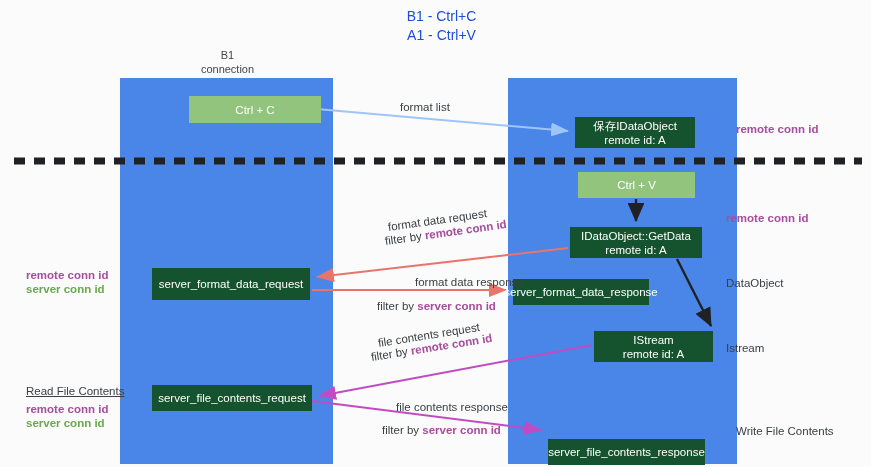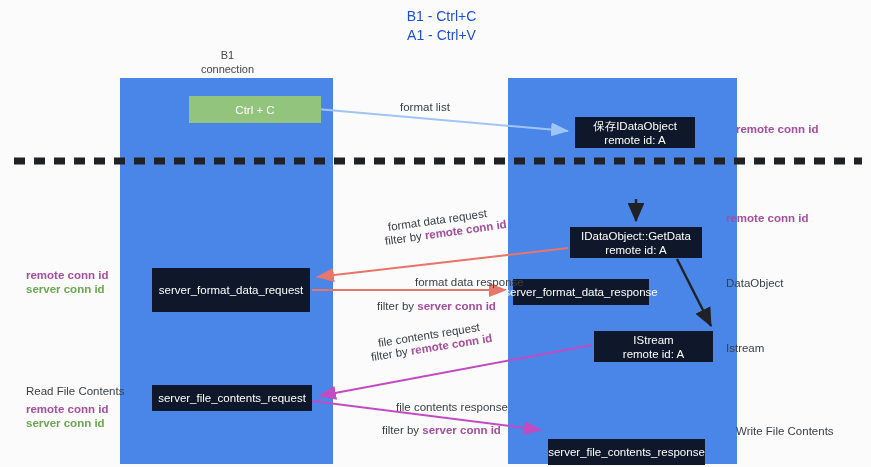--- a/index.html
+++ b/index.html
@@ -61,28 +61,28 @@
     flex-direction: column;
     align-items: center;
     justify-content: center;
     color: #ffffff;
     font-size: 11.5px;
     line-height: 14px;
     text-align: center;
     z-index: 4;
   }
   .node.green  { background: #93c47d; }
-  .node.orange { background: #0f172a; text-align: center; }
+  .node.orange { background: #14532d; text-align: center; }
   .node span { display: block; }
 
   #node-ctrl-c   { left: 161px; top: 96px;  width: 132px; height: 27px; margin-left: 28px; }
   #node-idataobj { left: 575px; top: 117px; width: 120px; height: 31px; }
   #node-ctrl-v   { left: 578px; top: 172px; width: 117px; height: 26px; }
   #node-getdata  { left: 570px; top: 227px; width: 132px; height: 31px; }
-  #node-sfdreq   { left: 152px; top: 268px; width: 158px; height: 44px; }
+  #node-sfdreq   { left: 152px; top: 268px; width: 158px; height: 32px; }
   #node-sfdresp  { left: 513px; top: 279px; width: 136px; height: 26px; }
   #node-istream  { left: 594px; top: 331px; width: 119px; height: 31px; }
   #node-sfcreq   { left: 152px; top: 385px; width: 160px; height: 26px; }
   #node-sfcresp  { left: 548px; top: 417px; width: 157px; height: 26px; margin-top: 22px; }
 
   
   .label {
     position: absolute;
     font-size: 11.5px;
     line-height: 14px;
@@ -96,21 +96,21 @@
 
   .rot-a { transform: rotate(-8deg); transform-origin: left center; }
   .rot-b { transform: rotate(-9deg); transform-origin: left center; }
 
   #lbl-format-list     { left: 400px; top: 100px; }
   #lbl-remote-1        { left: 736px; top: 122px; }
   #lbl-remote-2        { left: 726px; top: 211px; }
   #lbl-dataobject      { left: 726px; top: 236px; margin-top: 40px; }
   #lbl-istream-right   { left: 726px; top: 341px; }
   #lbl-write-file      { left: 736px; top: 424px; }
-  #lbl-read-file       { left: 26px;  top: 384px; }
+  #lbl-read-file       { left: 26px;  top: 384px; text-decoration: underline; }
   #lbl-left-conn-1     { left: 26px;  top: 268px; }
   #lbl-left-conn-2     { left: 26px;  top: 402px; }
 
   #lbl-fdreq           { left: 388px; top: 220px; }
   #lbl-fdreq-filter    { left: 385px; top: 234px; }
   #lbl-fdresp          { left: 386px; top: 275px; margin-left: 29px; }
   #lbl-fdresp-filter   { left: 377px; top: 299px; }
   #lbl-fcreq           { left: 378px; top: 336px; }
   #lbl-fcreq-filter    { left: 371px; top: 350px; }
   #lbl-fcresp          { left: 396px; top: 400px; }
@@ -180,20 +180,23 @@
 
   <div class="node green" id="node-ctrl-c">
     <span>Ctrl + C</span>
   </div>
 
   <div class="node orange" id="node-idataobj">
     <span>保存IDataObject</span>
     <span>remote id: A</span>
   </div>
 
+  <div class="node green" id="node-ctrl-v">
+    <span>Ctrl + V</span>
+  </div>
 
   <div class="node orange" id="node-getdata">
     <span>IDataObject::GetData</span>
     <span>remote id: A</span>
   </div>
 
   <div class="node orange" id="node-sfdreq">
     <span>server_format_data_request</span>
   </div>
 

